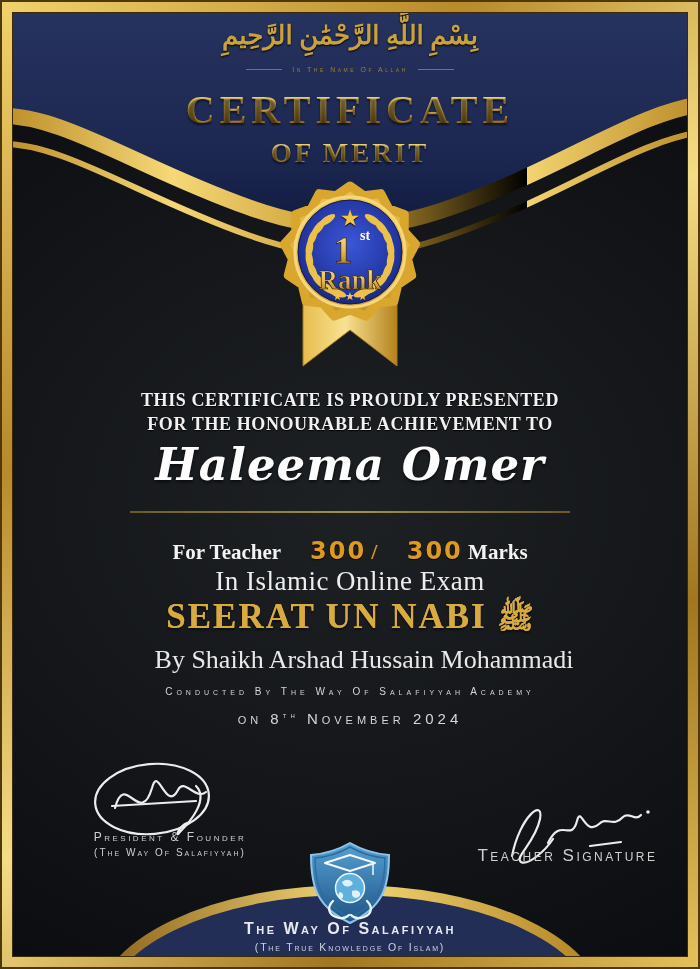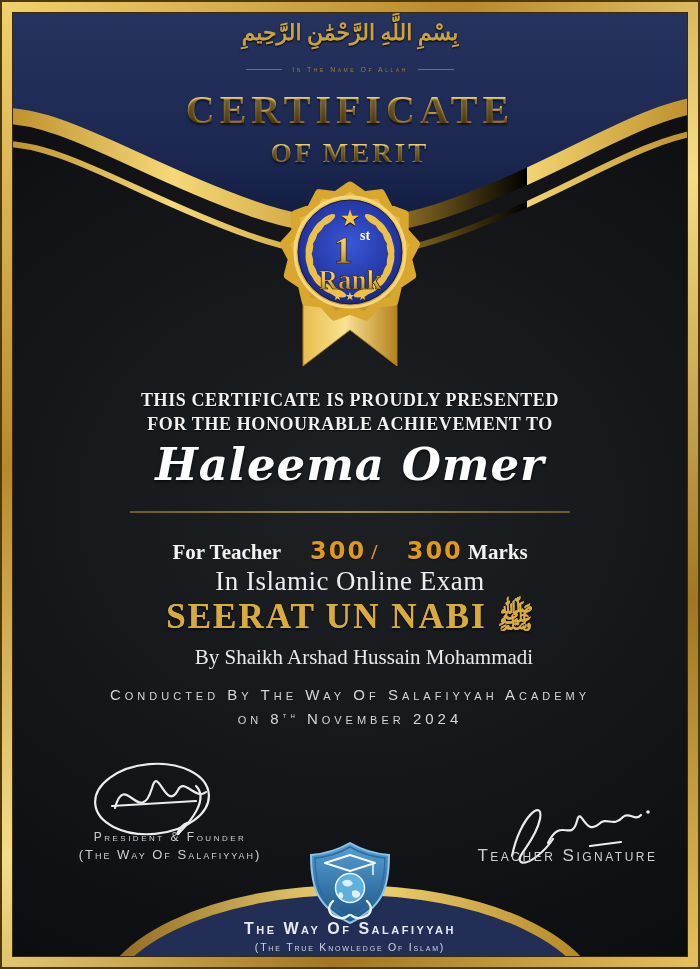--- a/index.html
+++ b/index.html
@@ -4,21 +4,21 @@
 <style>
   html,body{margin:0;padding:0;background:#000;}
   .certificate{
     position:relative;width:700px;height:969px;overflow:hidden;
     background:radial-gradient(90% 55% at 50% 52%, #1e2124 0%, #141619 55%, #0b0d10 100%);
     font-family:"Liberation Serif", serif;
   }
   svg.deco{position:absolute;inset:0;z-index:1;pointer-events:none;}
   .txt{position:absolute;left:0;right:0;text-align:center;z-index:2;}
 
-  .bismillah{top:20px;font-size:22px;color:#c9a23c;font-weight:bold;
+  .bismillah{top:20px;font-size:26px;color:#c9a23c;font-weight:bold;
     text-shadow:0 1px 2px #000;}
   .bismillah-caption{top:66px;font-size:7px;letter-spacing:2.5px;color:#9a7f33;
     font-family:"Liberation Sans", sans-serif;display:flex;justify-content:center;align-items:center;gap:10px;}
   .bismillah-caption .dash{width:36px;height:1px;background:#8a7130;}
 
   .title{top:86px;font-size:40px;font-weight:bold;letter-spacing:5px;color:#d9ab3f;
     text-shadow:0 2px 2px rgba(0,0,0,.55);}
   .subtitle{top:138px;font-size:27px;font-weight:bold;letter-spacing:3px;color:#d9ab3f;
     text-shadow:0 2px 2px rgba(0,0,0,.55);}
   @supports ((-webkit-background-clip:text) or (background-clip:text)){
@@ -38,31 +38,31 @@
 
   .scoring{top:537px;font-size:21px;font-weight:bold;color:#f3f3f3;}
   .scoring .num{font-family:"DejaVu Sans", sans-serif;font-size:24px;color:#e0991f;
     letter-spacing:2px;text-shadow:0 1px 1px #000;margin-left:24px;}
   .scoring .sep{color:#e0991f;font-size:22px;}
 
   .exam-line{top:566px;font-size:27px;color:#ededed;letter-spacing:.5px;}
   .exam-title{top:597px;font-size:35px;font-weight:bold;letter-spacing:2px;color:#d9ab3f;
     text-shadow:0 2px 2px rgba(0,0,0,.5);}
   .exam-title .pbuh{font-size:30px;letter-spacing:0;}
-  .examiner{top:645px;font-size:21px;color:#e9e9e9;padding-left:28px;}
+  .examiner{top:645px;font-size:26px;color:#e9e9e9;padding-left:28px;}
 
   .smallcaps{font-family:"Liberation Sans", sans-serif;font-variant:small-caps;color:#d6d6d6;}
-  .conducted1{top:686px;font-size:15px;letter-spacing:4px;}
+  .conducted1{top:686px;font-size:10px;letter-spacing:4px;}
   .conducted2{top:710px;font-size:15px;letter-spacing:4px;}
   .conducted2 sup, .conducted1 sup{font-size:9px;}
 
   .sig-label{position:absolute;z-index:2;text-align:center;
     font-family:"Liberation Sans", sans-serif;font-variant:small-caps;color:#cfcfcf;}
   .sig-left-1{top:830px;left:55px;width:230px;font-size:12px;letter-spacing:2.5px;}
-  .sig-left-2{top:847px;left:55px;width:230px;font-size:13px;letter-spacing:2px;}
+  .sig-left-2{top:847px;left:55px;width:230px;font-size:10px;letter-spacing:2px;}
   .sig-right-1{top:846px;left:450px;width:235px;font-size:17px;letter-spacing:2.5px;}
 
   .footer-org{top:920px;font-size:16px;font-weight:bold;letter-spacing:2.5px;color:#e9e9ef;
     font-family:"Liberation Sans", sans-serif;font-variant:small-caps;}
   .footer-tag{top:941px;font-size:10.5px;letter-spacing:1.8px;color:#cfd3dc;
     font-family:"Liberation Sans", sans-serif;font-variant:small-caps;}
 
   .frame-outer{position:absolute;inset:0;z-index:10;pointer-events:none;border:2px solid #4e380d;}
   .frame-gold{position:absolute;inset:2px;z-index:10;pointer-events:none;border:10px solid transparent;
     border-image:linear-gradient(135deg,#f0d06a 0%,#b9892a 28%,#f5dd85 52%,#a1761f 78%,#e3bf5a 100%) 1;

